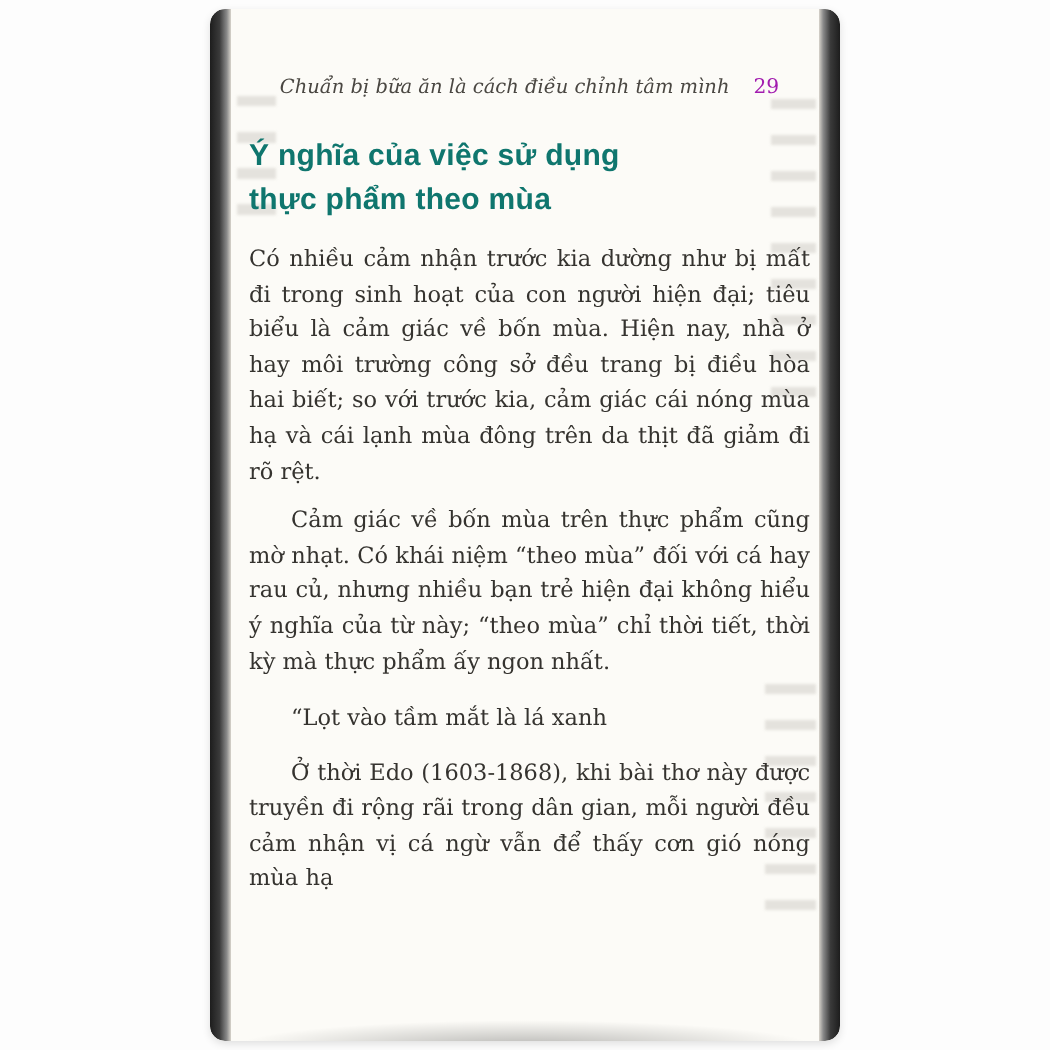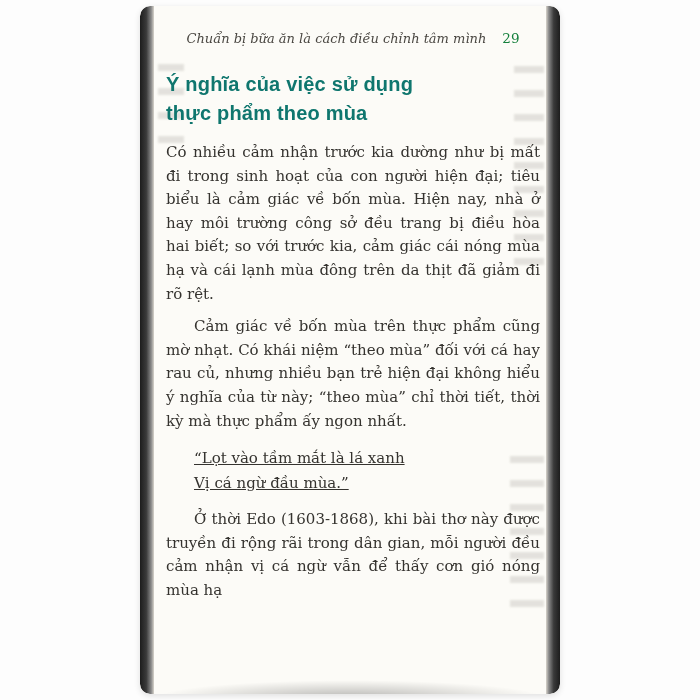--- a/index.html
+++ b/index.html
@@ -69,21 +69,22 @@
     justify-content: center;
     align-items: baseline;
     gap: 16px;
     font-style: italic;
     font-size: 13px;
     color: #4a4742;
   }
   .running-head .pagenum {
     font-style: normal;
     font-size: 13.5px;
-    color: #15803d;
+    color: #a21caf;
+    margin-top: 20px;
   }
   .section-title {
     margin-top: 24px;
     max-width: 290px;
     font-family: "Liberation Sans", "DejaVu Sans", sans-serif;
     font-weight: 700;
     font-size: 20px;
     line-height: 29px;
     color: #0f766e;
     letter-spacing: 0.2px;
@@ -94,21 +95,21 @@
     line-height: 23.6px;
     text-align: justify;
     color: #35332f;
   }
   .body-text p { margin: 0 0 9px 0; }
   .body-text p.indent { text-indent: 28px; }
   .poem {
     margin: 13px 0 13px 28px;
     text-align: left;
   }
-  .poem .line { line-height: 24.5px; text-decoration: underline; }
+  .poem .line { line-height: 24.5px; }
 </style>
 </head>
 <body>
 
 <div class="photo">
   <div class="page">
 
     <div class="edge left"></div>
     <div class="edge right"></div>
     <div class="bleed tl"></div>
@@ -123,21 +124,20 @@
       </div>
 
       <div class="section-title">Ý nghĩa của việc sử dụng thực phẩm theo mùa</div>
 
       <div class="body-text">
         <p>Có nhiều cảm nhận trước kia dường như bị mất đi trong sinh hoạt của con người hiện đại; tiêu biểu là cảm giác về bốn mùa. Hiện nay, nhà ở hay môi trường công sở đều trang bị điều hòa hai biết; so với trước kia, cảm giác cái nóng mùa hạ và cái lạnh mùa đông trên da thịt đã giảm đi rõ rệt.</p>
         <p class="indent">Cảm giác về bốn mùa trên thực phẩm cũng mờ nhạt. Có khái niệm “theo mùa” đối với cá hay rau củ, nhưng nhiều bạn trẻ hiện đại không hiểu ý nghĩa của từ này; “theo mùa” chỉ thời tiết, thời kỳ mà thực phẩm ấy ngon nhất.</p>
 
         <div class="poem">
           <div class="line">“Lọt vào tầm mắt là lá xanh</div>
-          <div class="line">Vị cá ngừ đầu mùa.”</div>
         </div>
 
         <p class="indent">Ở thời Edo (1603-1868), khi bài thơ này được truyền đi rộng rãi trong dân gian, mỗi người đều cảm nhận vị cá ngừ vẫn để thấy cơn gió nóng mùa hạ</p>
       </div>
 
     </div>
 
     <div class="page-bottom-shadow"></div>
   </div>
 </div>

